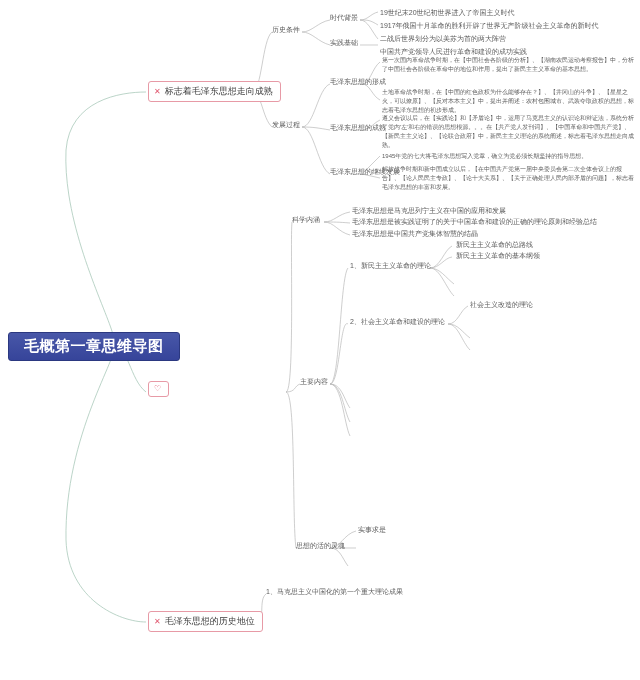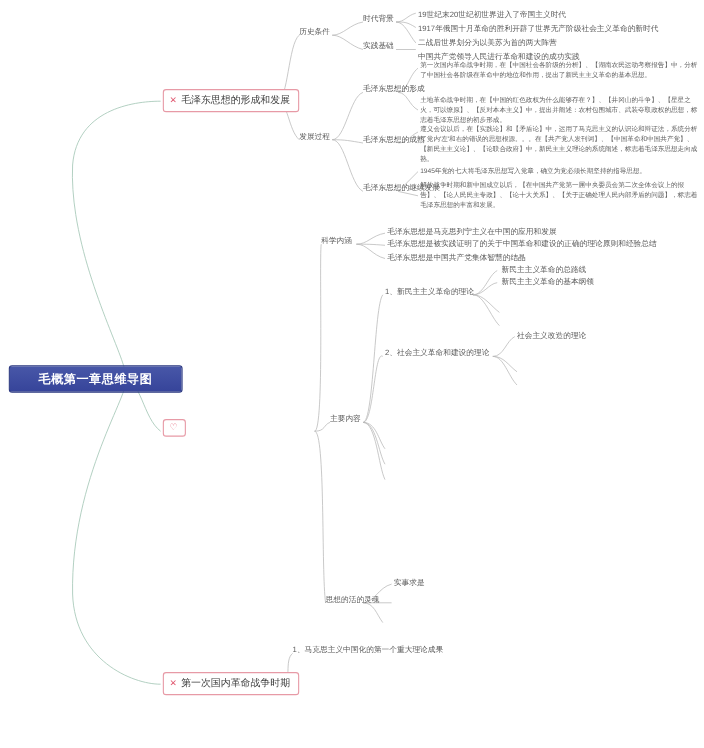--- a/index.html
+++ b/index.html
@@ -16,24 +16,24 @@
   .node{position:absolute;white-space:nowrap;}
 
   
   .root{
     left:8px;top:332px;
     background:#3b4a9e;
     background:linear-gradient(180deg,#4857a8 0%,#36449a 100%);
     border:1px solid #2b3880;
     border-radius:3px;
     color:#ffffff;
-    font-size:11px;
+    font-size:15px;
     font-weight:bold;
     letter-spacing:0.5px;
-    padding:4px 26px;
+    padding:4px 15px;
   }
   
   .branch{
     border:1px solid #e79aa6;
     border-radius:3px;
     background:#ffffff;
     font-size:9px;
     color:#3d3d3d;
     padding:3px 7px 3px 5px;
     display:flex;
@@ -118,21 +118,21 @@
       <path d="M330 548 C 340 548, 342 558, 348 566"></path>
 
       <path d="M256 622 C 266 622, 258 600, 266 594"></path>
     </g>
   </svg>
 
   <div class="node root">毛概第一章思维导图</div>
 
   <div class="node branch b1">
     <span class="bicon">✕</span>
-    <span>毛泽东思想的形成和发展</span>
+    <span>标志着毛泽东思想走向成熟</span>
   </div>
 
   <div class="node t" style="left:272px;top:26px;">历史条件</div>
   <div class="node t" style="left:272px;top:121px;">发展过程</div>
 
   <div class="node t" style="left:330px;top:14px;">时代背景</div>
   <div class="node t" style="left:330px;top:39px;">实践基础</div>
 
   <div class="node t2" style="left:380px;top:8px;">19世纪末20世纪初世界进入了帝国主义时代</div>
   <div class="node t2" style="left:380px;top:21px;">1917年俄国十月革命的胜利开辟了世界无产阶级社会主义革命的新时代</div>
@@ -165,17 +165,17 @@
   <div class="node t2" style="left:456px;top:251px;">新民主主义革命的基本纲领</div>
 
   <div class="node t" style="left:350px;top:318px;">2、社会主义革命和建设的理论</div>
   <div class="node t2" style="left:470px;top:300px;">社会主义改造的理论</div>
 
   <div class="node t" style="left:296px;top:542px;">思想的活的灵魂</div>
   <div class="node t2" style="left:358px;top:525px;">实事求是</div>
 
   <div class="node branch b3">
     <span class="bicon">✕</span>
-    <span>第一次国内革命战争时期</span>
+    <span>毛泽东思想的历史地位</span>
   </div>
   <div class="node t" style="left:266px;top:588px;">1、马克思主义中国化的第一个重大理论成果</div>
 
 </div>
 
 </body></html>

